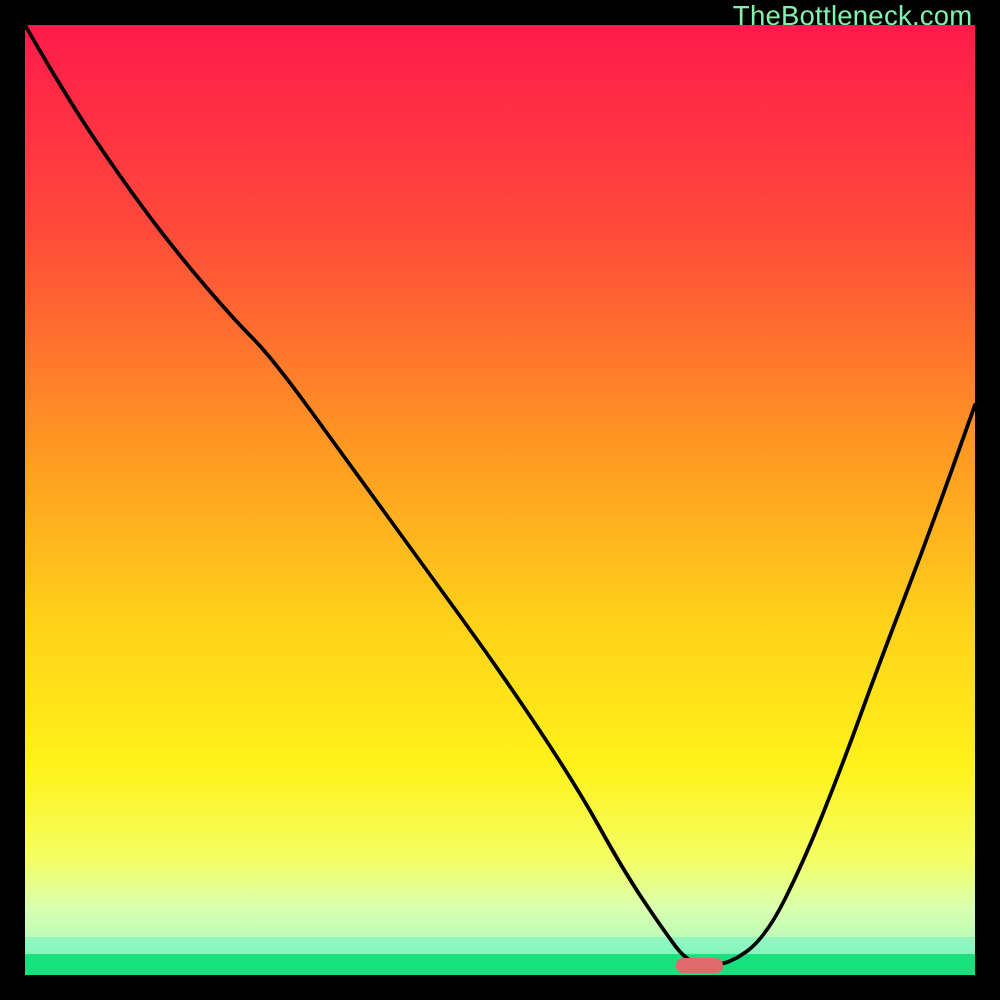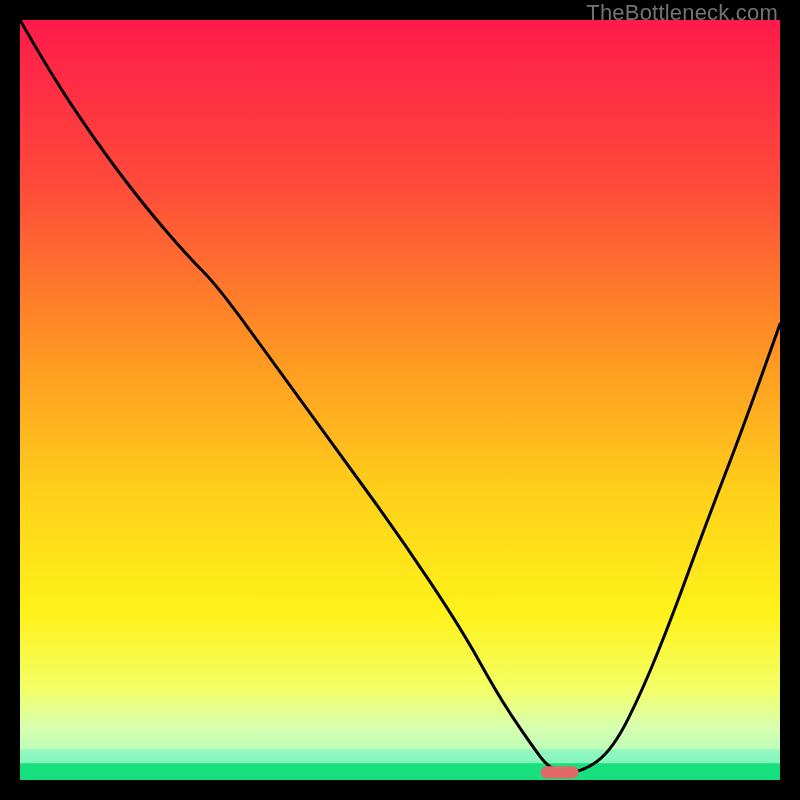--- a/index.html
+++ b/index.html
@@ -20,21 +20,21 @@
     position: absolute;
     left: 20px;
     top: 20px;
     width: 760px;
     height: 760px;
   }
   .watermark {
     position: absolute;
     top: 0px;
     right: 22px;
-    color: #737373;
+    color: #86efac;
     font-size: 22px;
     font-weight: 500;
     letter-spacing: 0.2px;
     user-select: none;
   }
   svg { display: block; }
 </style>
 </head>
 <body>
 

